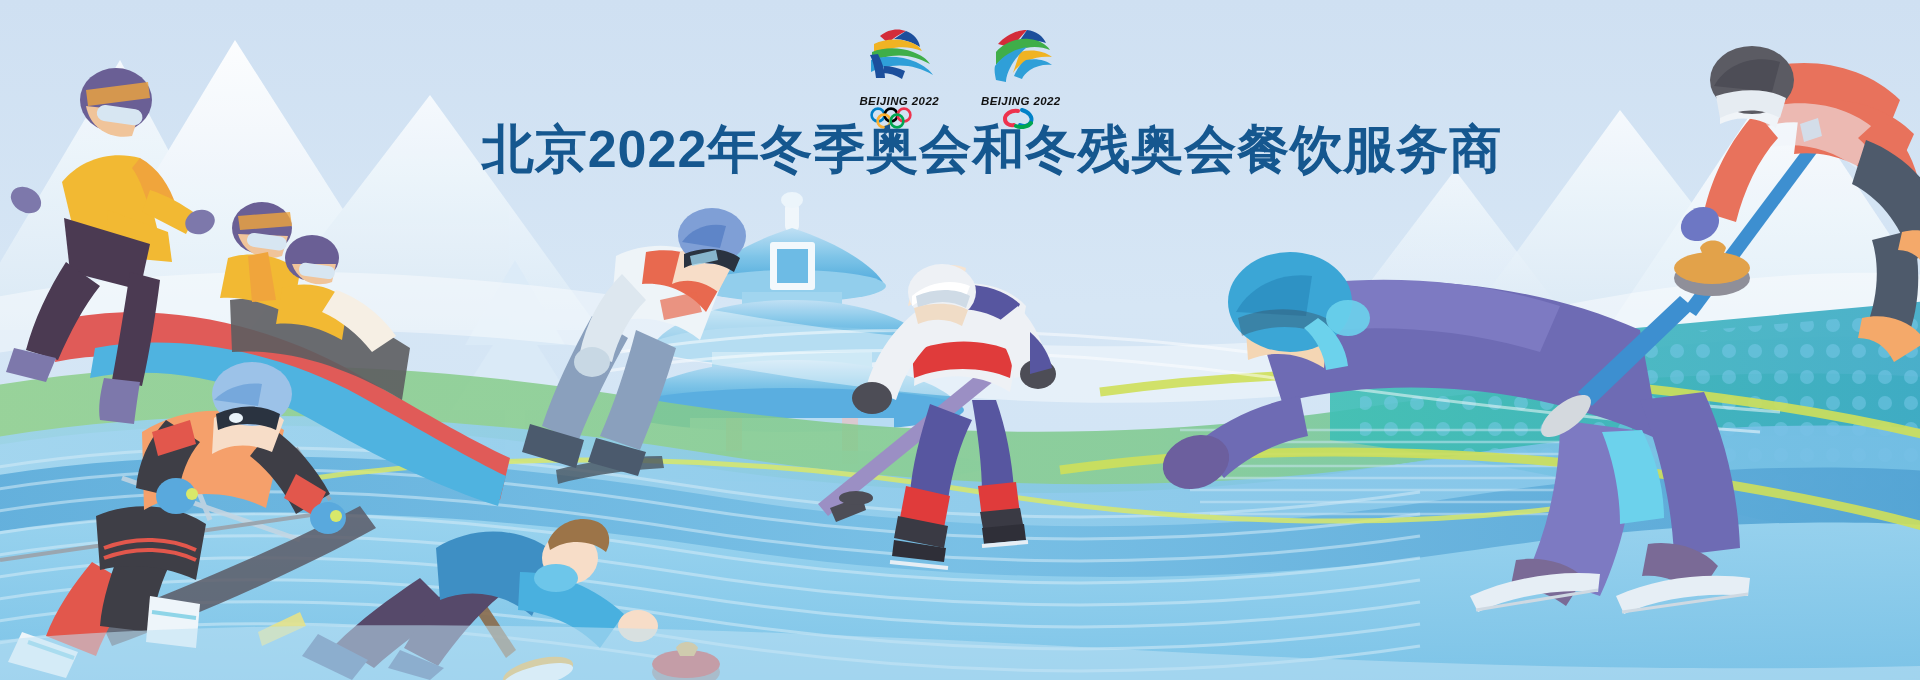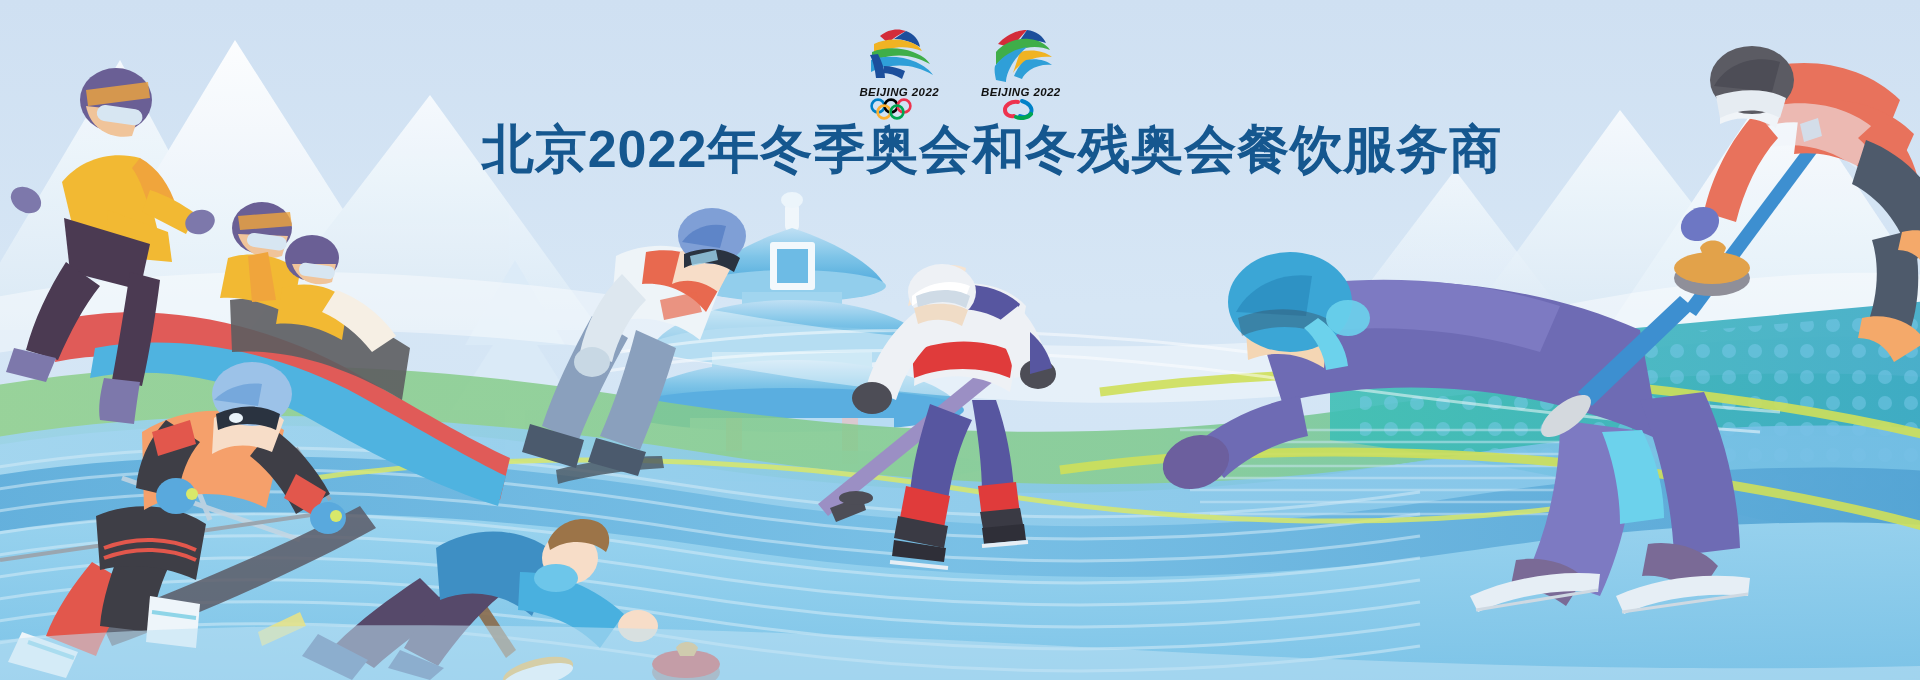--- a/index.html
+++ b/index.html
@@ -19,21 +19,21 @@
   #logos{
     position:absolute;left:0;top:22px;width:1920px;
     display:flex;justify-content:center;align-items:flex-start;gap:42px;
     z-index:40;
   }
   .logo-block{display:flex;flex-direction:column;align-items:center;}
   .logo-word{
     font-family:"Liberation Sans","DejaVu Sans",sans-serif;
     font-weight:700;font-style:italic;
     font-size:11.5px;letter-spacing:.4px;color:#111;
-    margin-top:2px;white-space:nowrap;
+    margin-top:11px;white-space:nowrap;
   }
 
   
   #title{
     position:absolute;left:0;top:122px;width:1920px;
     text-align:center;
     z-index:45;
     font-family:"Liberation Sans","DejaVu Sans",sans-serif;
     font-weight:700;
     font-size:52px;

